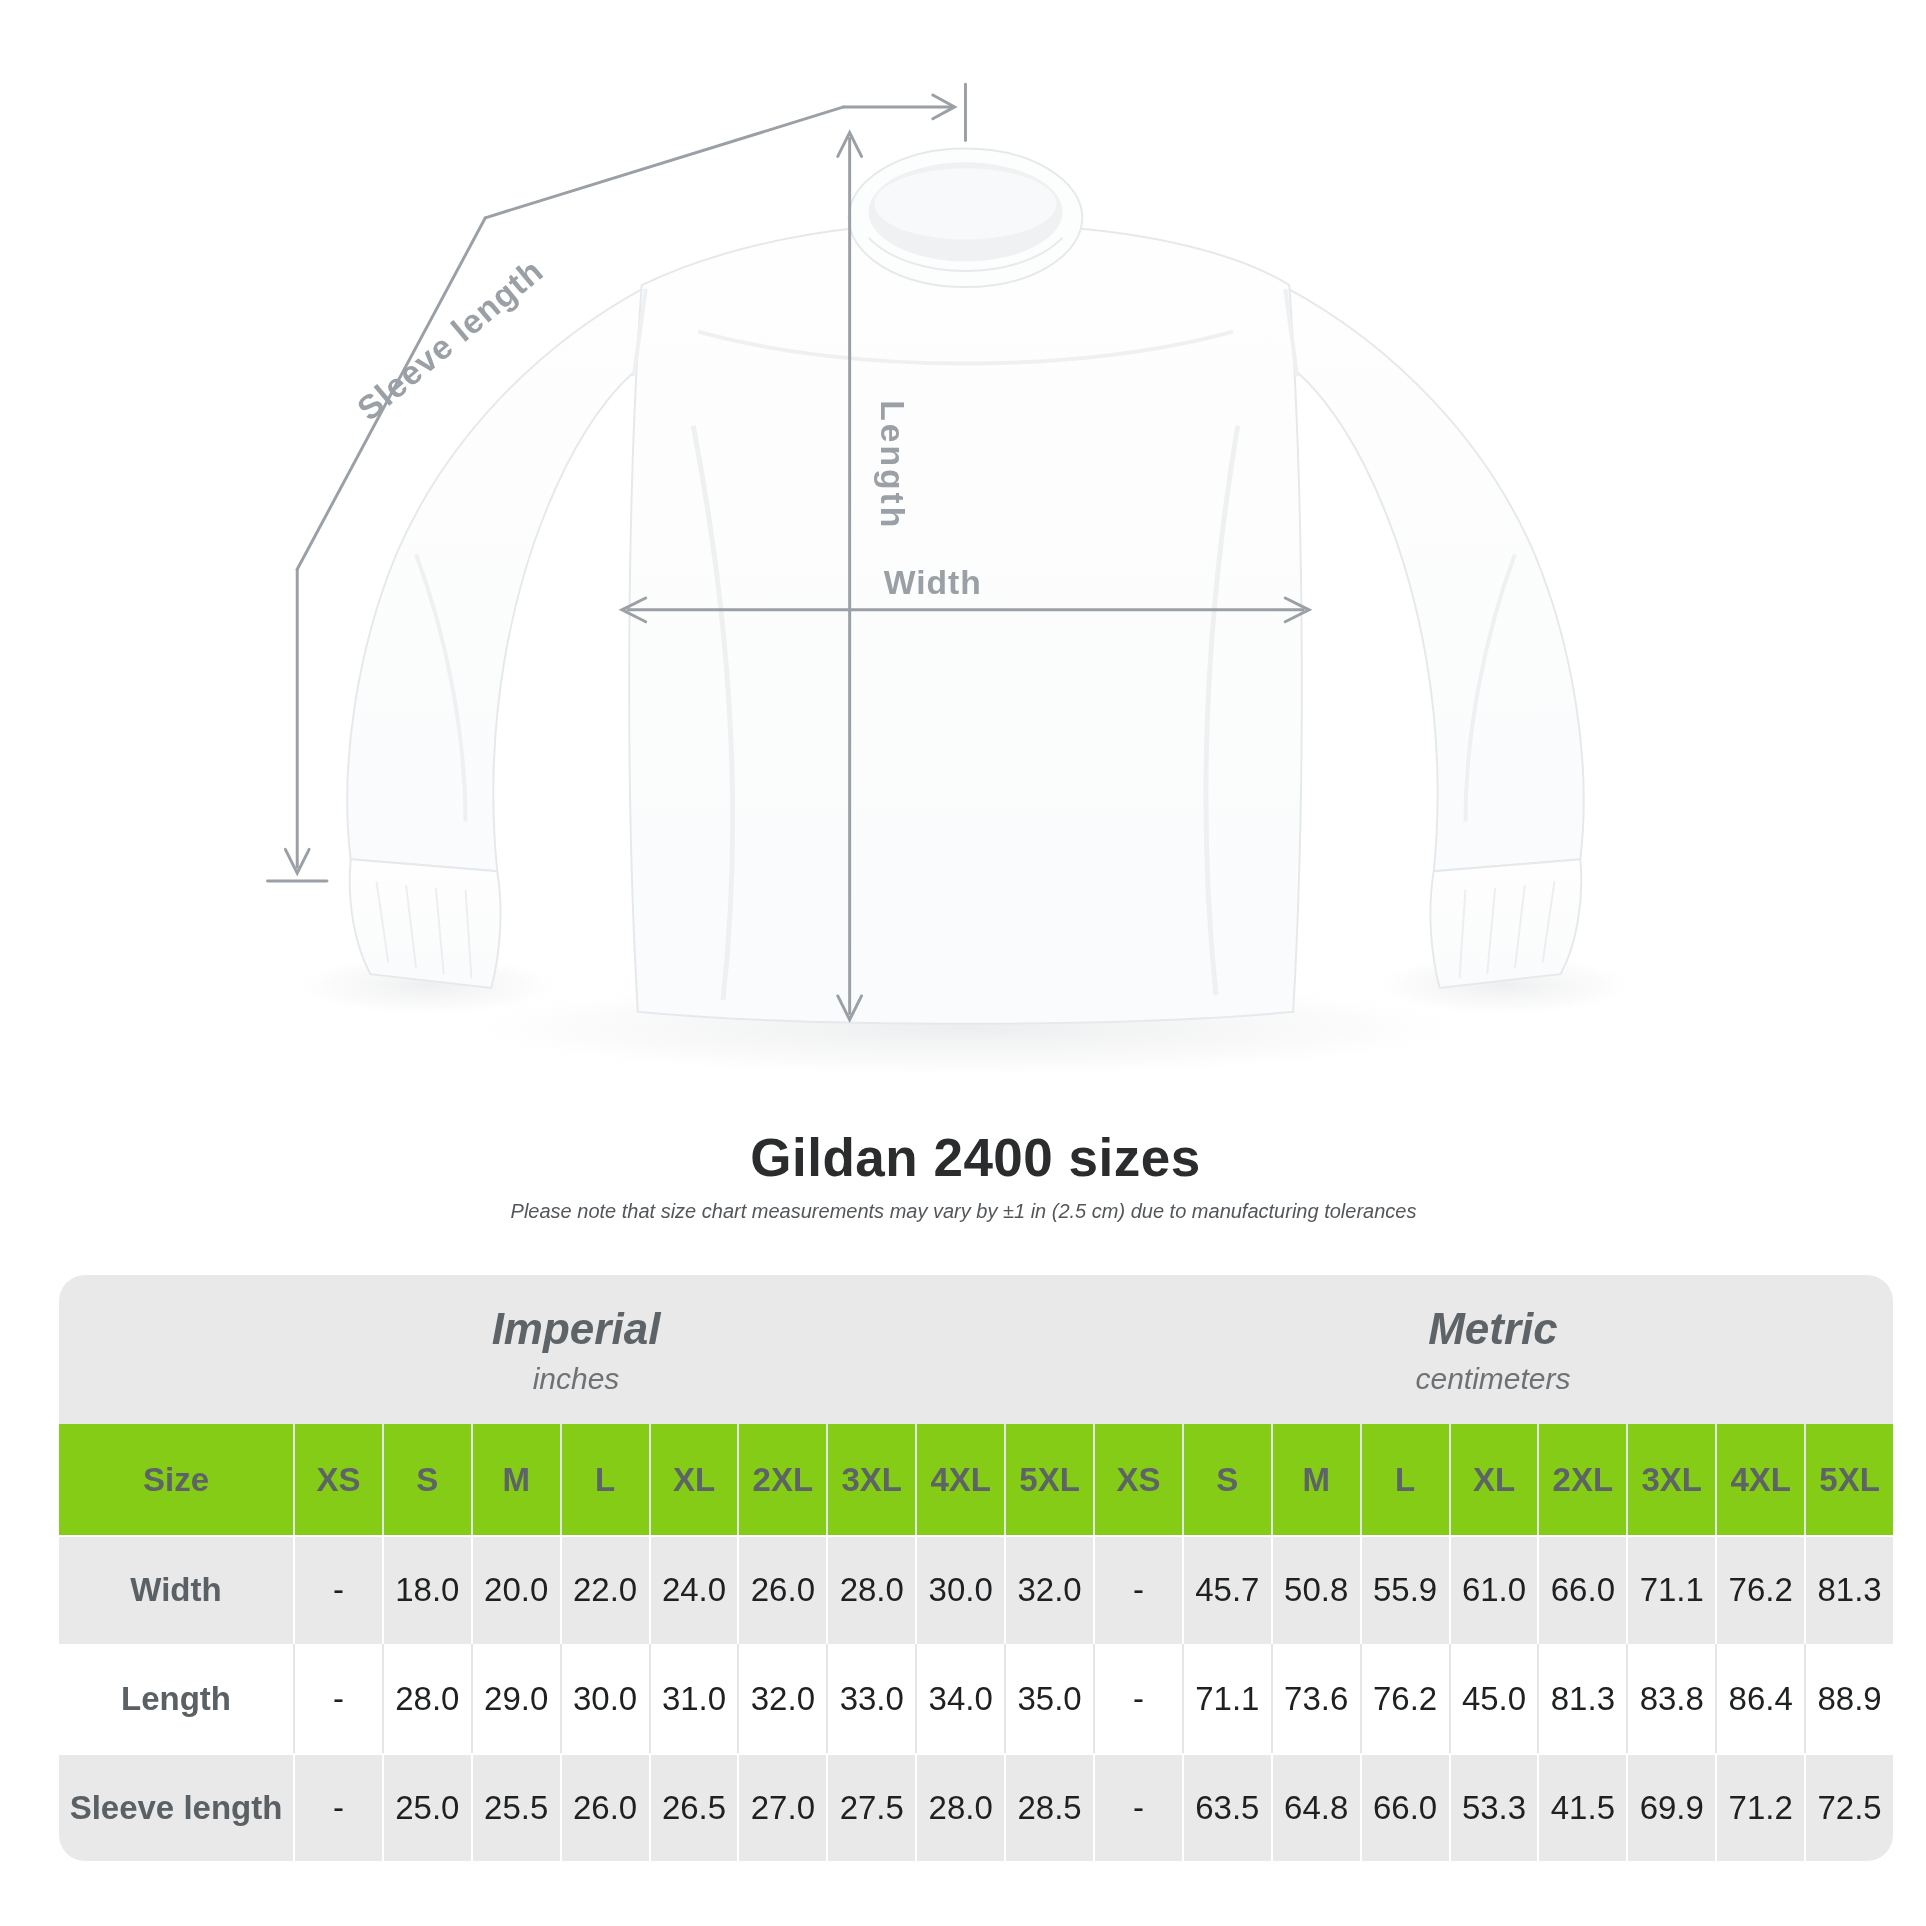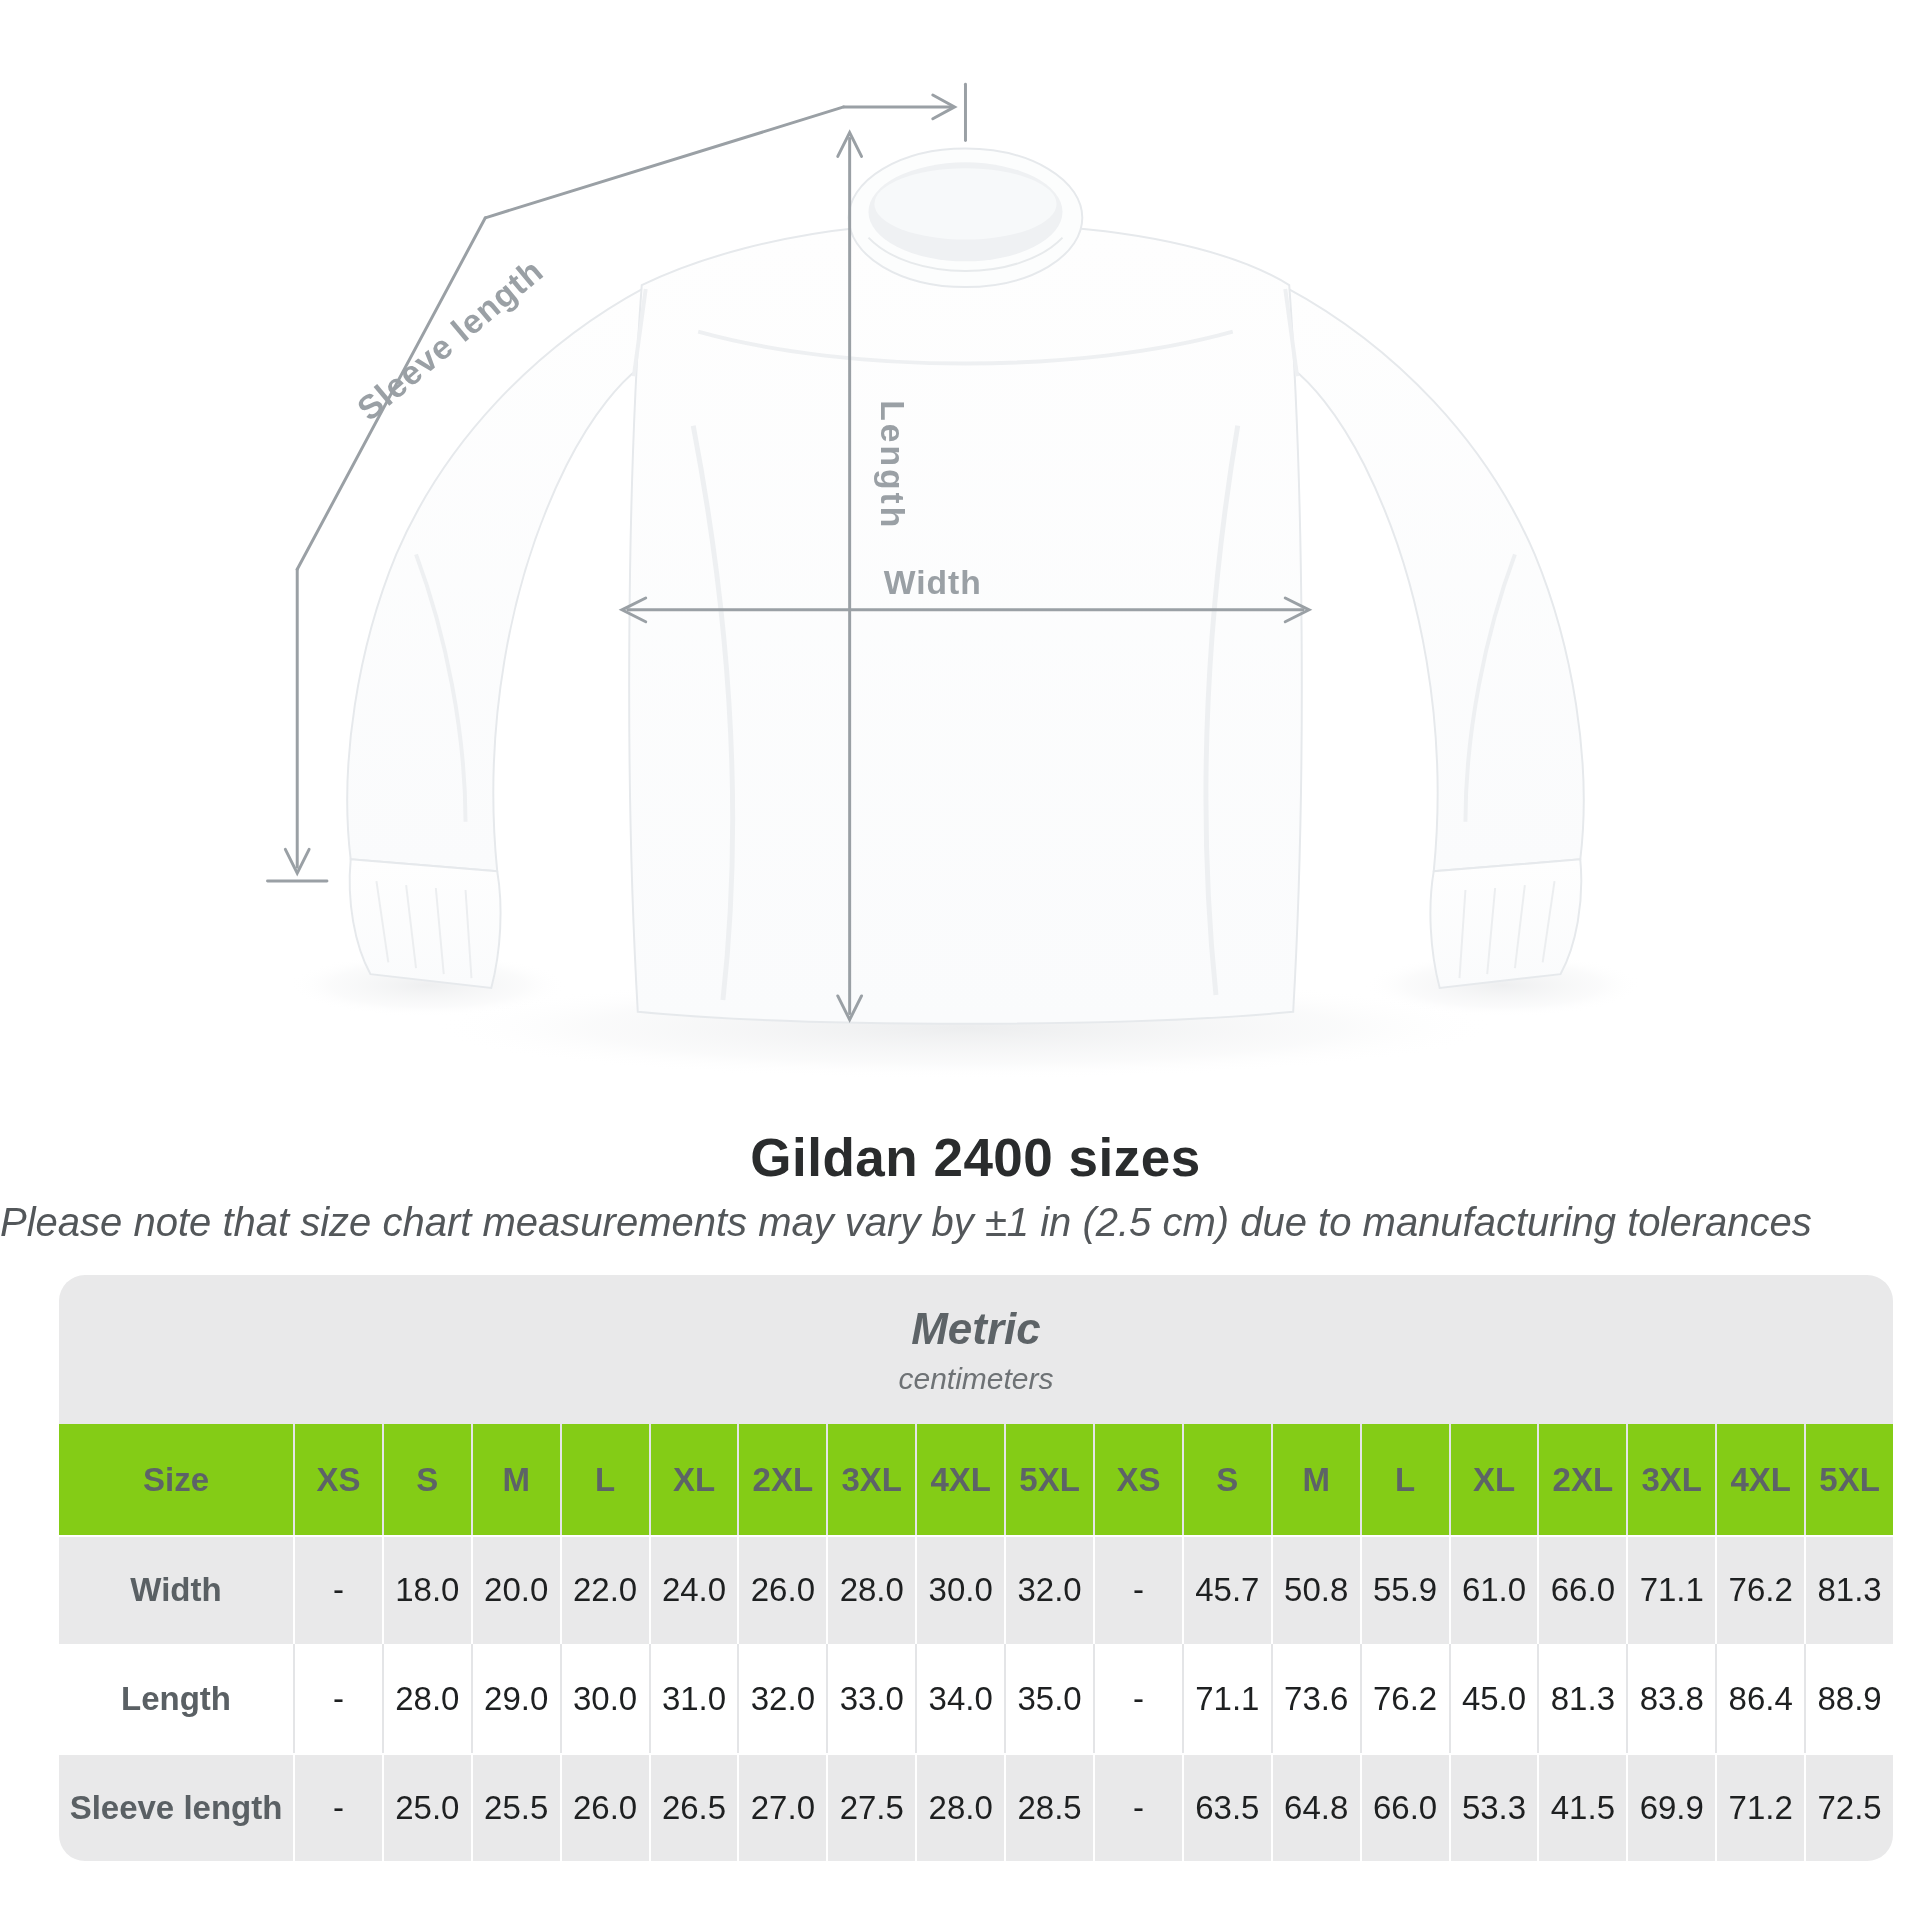--- a/index.html
+++ b/index.html
@@ -5,22 +5,22 @@
   html,body{margin:0;padding:0;background:#ffffff;}
   body{width:1927px;height:1927px;overflow:hidden;font-family:"Liberation Sans", sans-serif;position:relative;}
   .page{position:relative;width:1927px;height:1927px;background:#fff;}
 
   
   .diagram{position:absolute;left:0;top:0;width:1927px;height:1089px;}
 
   
   .title{position:absolute;left:12px;top:1127px;width:100%;text-align:center;
          font-size:53px;font-weight:700;color:#2a2c2d;letter-spacing:0.5px;}
-  .subtitle{position:absolute;left:0;top:1200px;width:100%;
-         font-size:40px;font-style:italic;color:#53575a;}
+  .subtitle{position:absolute;left:0;top:1200px;width:100%;text-align:center;
+         font-size:20px;font-style:italic;color:#53575a;}
 
   
   .card{position:absolute;left:59px;top:1275px;width:1834px;height:586px;
         border-radius:26px;overflow:hidden;background:#ffffff;}
   .unit-band{display:flex;height:149px;background:#e9e9ea;}
   .unit{display:flex;flex-direction:column;align-items:center;justify-content:center;gap:8px;}
   .unit.imperial{width:calc(234px + (100% - 234px)*0.5);}
   .unit.metric{flex:1;}
   .unit-name{font-size:44px;font-weight:700;font-style:italic;color:#5d6367;}
   .unit-sub{font-size:30px;font-style:italic;color:#6e7275;}
@@ -135,20 +135,24 @@
       <text transform="translate(890,470) rotate(90)" text-anchor="middle" letter-spacing="3">Length</text>
       <text x="942" y="600" text-anchor="middle" letter-spacing="1">Width</text>
     </g>
   </svg>
 
   <div class="title">Gildan 2400 sizes</div>
   <div class="subtitle">Please note that size chart measurements may vary by ±1 in (2.5 cm) due to manufacturing tolerances</div>
 
   <div class="card">
     <div class="unit-band">
+      <div class="unit imperial">
+        <div class="unit-name">Imperial</div>
+        <div class="unit-sub">inches</div>
+      </div>
       <div class="unit metric">
         <div class="unit-name">Metric</div>
         <div class="unit-sub">centimeters</div>
       </div>
     </div>
     <div class="grid" id="size-grid">
         <div class="cell head first">Size</div>
         <div class="cell head">XS</div>
         <div class="cell head">S</div>
         <div class="cell head">M</div>

